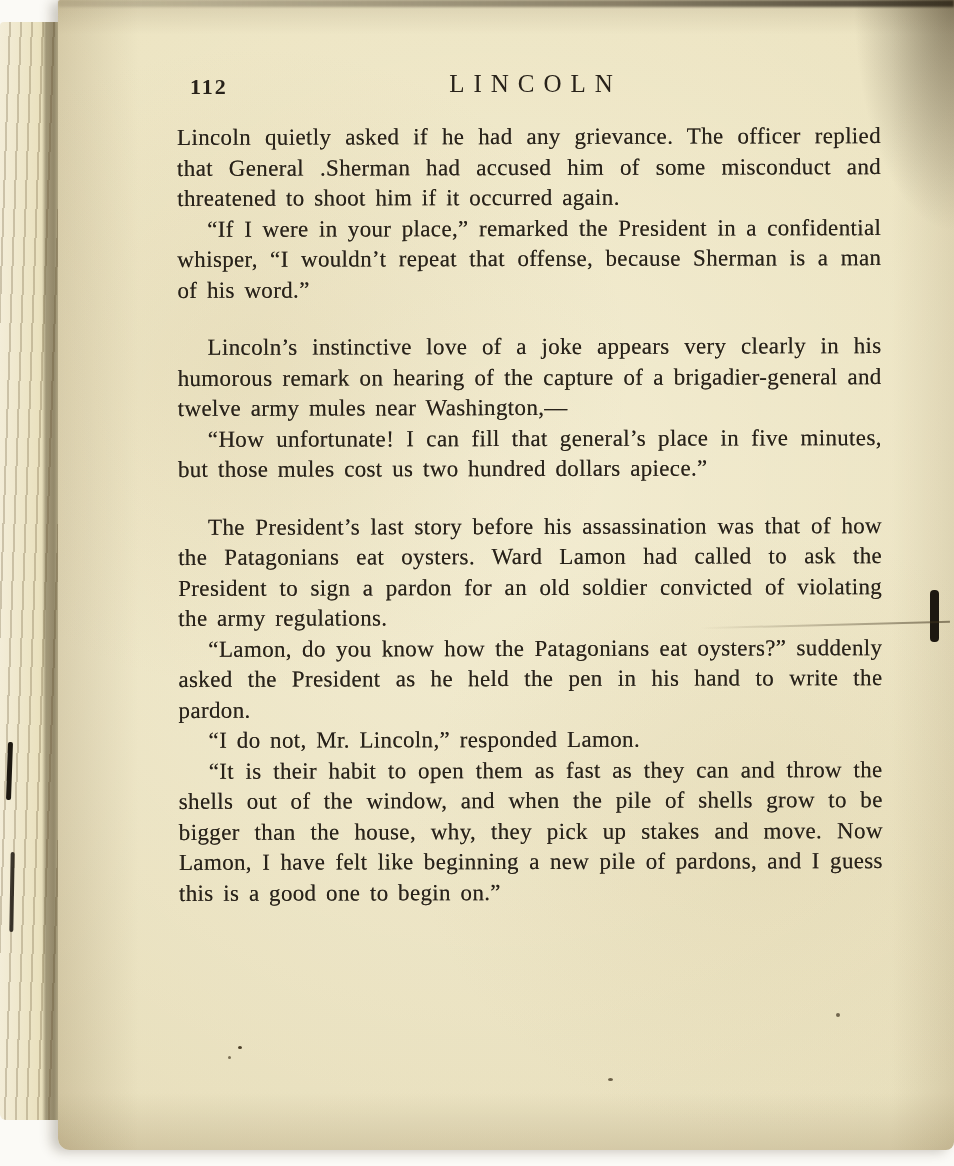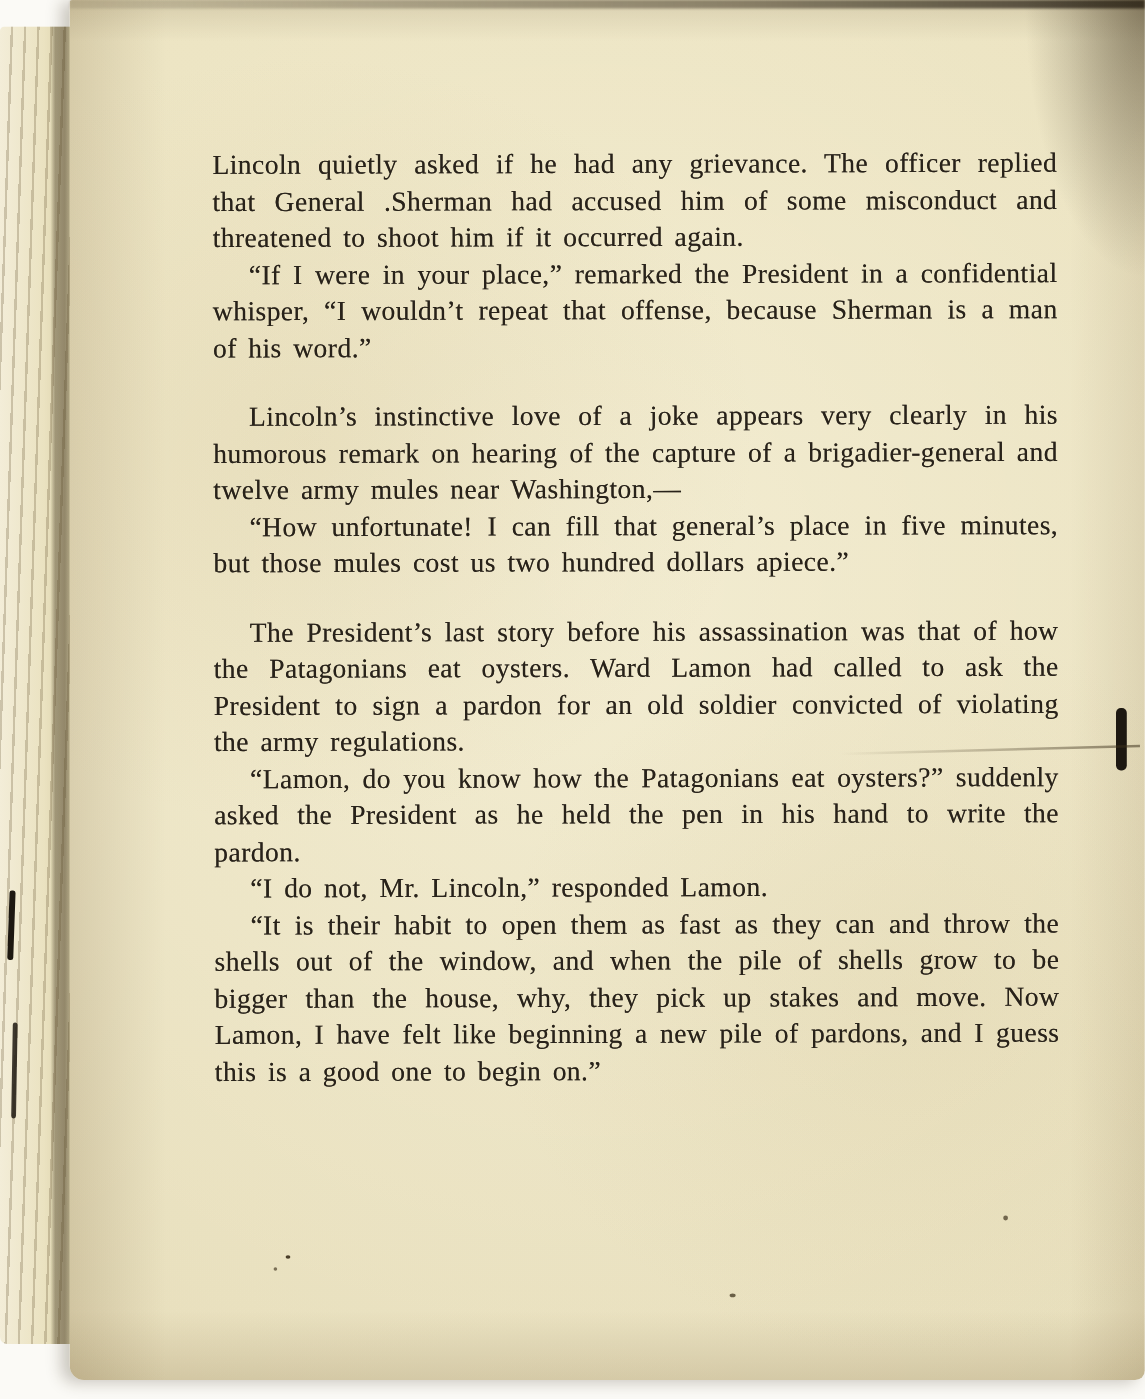--- a/index.html
+++ b/index.html
@@ -147,20 +147,24 @@
 <body>
 
 <div class="scan">
 
   <div class="edge-stack"></div>
 
   <div class="page">
     <div class="top-edge"></div>
     <div class="corner-shade"></div>
 
+    <div class="page-head">
+      <span class="page-num">112</span>
+      <span class="running-head">LINCOLN</span>
+    </div>
 
     <div class="text-block">
       <p class="para no-indent">Lincoln quietly asked if he had any grievance.  The officer replied that General .Sherman had accused him of some misconduct and threatened to shoot him if it occurred again.</p>
       <p class="para">“If I were in your place,” remarked the President in a confidential whisper, “I wouldn’t repeat that offense, because Sherman is a man of his word.”</p>
       <p class="para section-gap">Lincoln’s instinctive love of a joke appears very clearly in his humorous remark on hearing of the capture of a brigadier-general and twelve army mules near Washington,—</p>
       <p class="para">“How unfortunate!  I can fill that general’s place in five minutes, but those mules cost us two hundred dollars apiece.”</p>
       <p class="para section-gap">The President’s last story before his assassination was that of how the Patagonians eat oysters.  Ward Lamon had called to ask the President to sign a pardon for an old soldier convicted of violating the army regulations.</p>
       <p class="para">“Lamon, do you know how the Patagonians eat oysters?” suddenly asked the President as he held the pen in his hand to write the pardon.</p>
       <p class="para">“I do not, Mr. Lincoln,” responded Lamon.</p>
       <p class="para">“It is their habit to open them as fast as they can and throw the shells out of the window, and when the pile of shells grow to be bigger than the house, why, they pick up stakes and move.  Now Lamon, I have felt like beginning a new pile of pardons, and I guess this is a good one to begin on.”</p>

